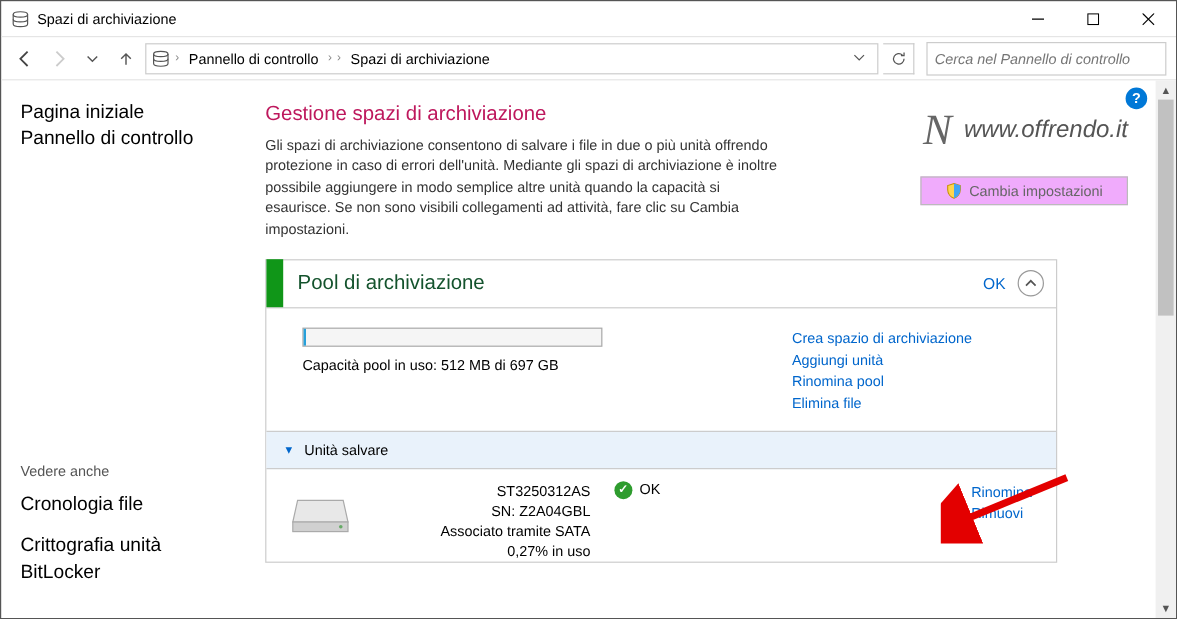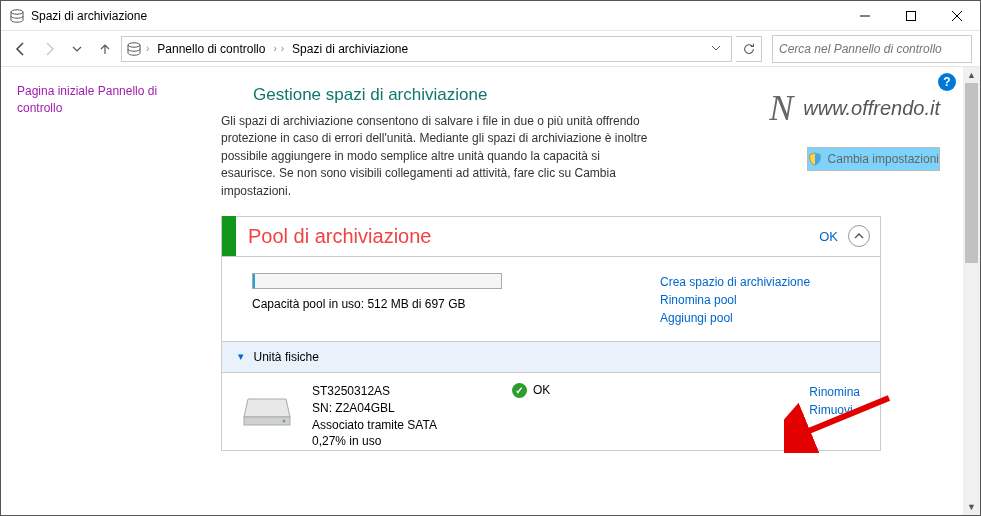--- a/index.html
+++ b/index.html
@@ -13,47 +13,47 @@
 .navbar .navbtn.disabled { color: #bbb; }
 .navbar .addr { flex: 1; display: flex; align-items: center; border: 1px solid #ccc; height: 26px; padding: 0 4px; gap: 4px; }
 .navbar .addr .crumb { padding: 2px 4px; }
 .navbar .addr .sep { color: #888; font-size: 10px; }
 .navbar .dd { color: #555; padding: 0 6px; }
 .navbar .refresh { width: 26px; height: 26px; display: flex; align-items: center; justify-content: center; border: 1px solid #ccc; border-left: none; }
 .navbar .search { width: 200px; height: 26px; border: 1px solid #ccc; padding: 13px 6px; display: flex; align-items: center; color: #888; margin-left: 6px; }
 .navbar .search input { border: none; outline: none; width: 100%; font-size: 12px; font-style: italic; color: #888; }
 .content { display: flex; height: calc(100% - 66px); position: relative; }
 .sidebar { width: 200px; padding: 16px; }
-.sidebar a { display: block; color: #a21caf; text-decoration: none; margin-bottom: 12px; font-size: 12px; line-height: 1.4; }
+.sidebar a { display: block; color: #000000; text-decoration: none; margin-bottom: 12px; font-size: 16px; line-height: 1.4; }
 .sidebar .lower { position: absolute; bottom: 14px; width: 180px; }
 .sidebar .lower h4 { font-weight: normal; color: #555; margin-bottom: 10px; font-size: 12px; }
 .main { flex: 1; padding: 18px 30px 0 20px; position: relative; overflow: hidden; }
-.main h1 { color: #0f766e; font-weight: normal; font-size: 17px; margin-bottom: 8px; margin-left: 32px; }
+.main h1 { color: #be185d; font-weight: normal; font-size: 17px; margin-bottom: 8px; }
 .main .desc { font-size: 12px; color: #333; max-width: 430px; line-height: 1.45; margin-bottom: 16px; }
 .watermark { position: absolute; right: 40px; top: 20px; color: #555; font-style: italic; font-size: 20px; display: flex; align-items: center; gap: 10px; }
 .watermark .logo { font-family: "Brush Script MT", cursive; font-size: 36px; color: #666; }
-.change-btn { position: absolute; right: 40px; top: 80px; background: #7dd3fc; border: 1px solid #bbb; padding: 4px 0; display: flex; align-items: center; gap: 6px; font-size: 12px; color: #666; }
+.change-btn { position: absolute; right: 40px; top: 80px; background: #f0abfc; border: 1px solid #bbb; padding: 4px 20px; display: flex; align-items: center; gap: 6px; font-size: 12px; color: #666; }
 .shield { width: 14px; height: 14px; }
 .pool { border: 1px solid #ccc; margin-top: 10px; width: 660px; }
 .pool-header { display: flex; align-items: center; height: 40px; border-bottom: 1px solid #ccc; }
 .pool-header .bar { width: 14px; height: 40px; background: #109618; margin-right: 12px; }
-.pool-header .name { color: #ef4444; font-size: 20px; flex: 1; }
+.pool-header .name { color: #14532d; font-size: 17px; flex: 1; }
 .pool-header .status { color: #0066cc; font-size: 13px; margin-right: 10px; }
 .pool-header .chev { width: 22px; height: 22px; border: 1px solid #999; border-radius: 50%; display: flex; align-items: center; justify-content: center; margin-right: 10px; color: #555; }
 .pool-body { padding: 16px 20px 14px 30px; display: flex; }
 .pool-body .left { flex: 1; }
 .capbar { width: 250px; height: 16px; border: 1px solid #aaa; background: #f5f5f5; margin-bottom: 8px; position: relative; }
 .capbar .fill { position: absolute; left: 0; top: 0; bottom: 0; width: 2px; background: #26a0da; }
 .pool-body .right { width: 200px; }
 .pool-body .right a { display: block; color: #0066cc; text-decoration: none; font-size: 12px; line-height: 1.5; }
 .phys-header { background: #e9f2fb; border-top: 1px solid #ccc; border-bottom: 1px solid #ccc; padding: 8px 16px; display: flex; align-items: center; gap: 10px; }
 .phys-header .chevd { color: #0066cc; font-size: 11px; }
 .phys-body { padding: 10px 20px 0 20px; display: flex; gap: 20px; }
 .drive-icon { width: 50px; height: 40px; margin-top: 6px; }
-.drive-info { width: 180px; font-size: 12px; line-height: 1.4; }
+.drive-info { width: 180px; font-size: 12px; line-height: 1.4; text-align: right; }
 .drive-status { flex: 1; display: flex; align-items: flex-start; gap: 6px; font-size: 12px; }
 .drive-links a { display: block; color: #0066cc; text-decoration: none; font-size: 12px; line-height: 1.5; }
 .okcircle { width: 15px; height: 15px; border-radius: 50%; background: #2e9c2e; color: #fff; display: inline-flex; align-items: center; justify-content: center; font-size: 10px; font-weight: bold; }
 .scroll { position: absolute; right: 0; top: 0; bottom: 0; width: 17px; background: #f0f0f0; }
 .scroll .thumb { position: absolute; left: 2px; right: 2px; top: 16px; height: 180px; background: #c1c1c1; }
 .scroll .arr { position: absolute; left: 0; right: 0; height: 16px; display: flex; align-items: center; justify-content: center; color: #555; font-size: 9px; }
 .helpicon { position: absolute; right: 24px; top: 6px; width: 18px; height: 18px; border-radius: 50%; background: #0078d7; color: #fff; display: flex; align-items: center; justify-content: center; font-size: 12px; font-weight: bold; }
 .arrow { position: absolute; right: 86px; top: 326px; pointer-events: none; }
 </style>
 </head>
@@ -127,20 +127,25 @@
       </svg>
     </div>
   <div class="search">
     <input placeholder="Cerca nel Pannello di controllo" style="">
   </div>
 </div>
 
 <div class="content">
   <div class="sidebar">
     <a href="#">Pagina iniziale Pannello di controllo</a>
+    <div class="lower">
+      <h4>Vedere anche</h4>
+      <a href="#">Cronologia file</a>
+      <a href="#">Crittografia unità BitLocker</a>
+    </div>
   </div>
 
   <div class="main">
     <div class="helpicon">?</div>
     <h1>Gestione spazi di archiviazione</h1>
     <p class="desc">Gli spazi di archiviazione consentono di salvare i file in due o più unità offrendo protezione in caso di errori dell'unità. Mediante gli spazi di archiviazione è inoltre possibile aggiungere in modo semplice altre unità quando la capacità si esaurisce. Se non sono visibili collegamenti ad attività, fare clic su Cambia impostazioni.</p>
 
     <div class="watermark">
       <span class="logo">N</span>
       <span>www.offrendo.it</span>
@@ -167,27 +172,28 @@
       </div>
       <div class="pool-body">
         <div class="left">
           <div class="capbar">
               <div class="fill"></div>
             </div>
           <div>Capacità pool in uso: 512 MB di 697 GB</div>
         </div>
         <div class="right">
           <a href="#">Crea spazio di archiviazione</a>
+          <a href="#">Aggiungi unità</a>
           <a href="#">Rinomina pool</a>
-          <a href="#">Aggiungi pool</a>
+          <a href="#">Elimina file</a>
         </div>
       </div>
       <div class="phys-header">
         <span class="chevd">▾</span>
-        <span>Unità fisiche</span>
+        <span>Unità salvare</span>
       </div>
       <div class="phys-body">
         <svg class="drive-icon" viewBox="0 0 50 40">
           <path d="M6 10 L44 10 L48 28 L2 28 Z" fill="#e8e8e8" stroke="#aaa"></path>
           <rect x="2" y="28" width="46" height="8" fill="#d0d0d0" stroke="#aaa"></rect>
           <circle cx="42" cy="32" r="1.5" fill="#6a6"></circle>
         </svg>
         <div class="drive-info">
           <div>ST3250312AS</div>
           <div>SN: Z2A04GBL</div>

